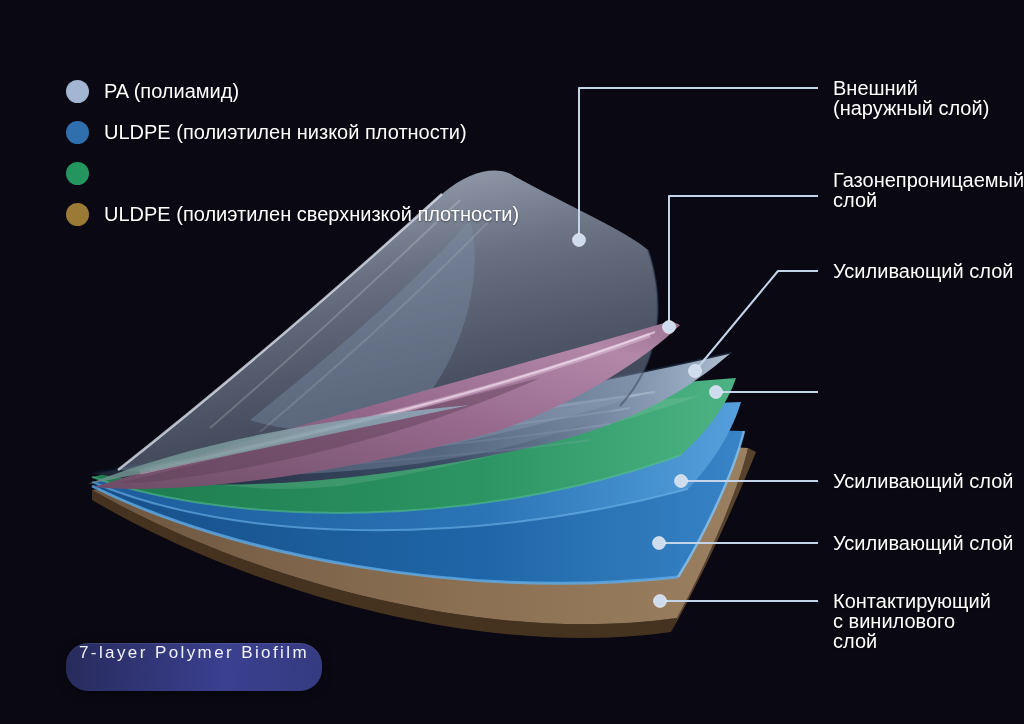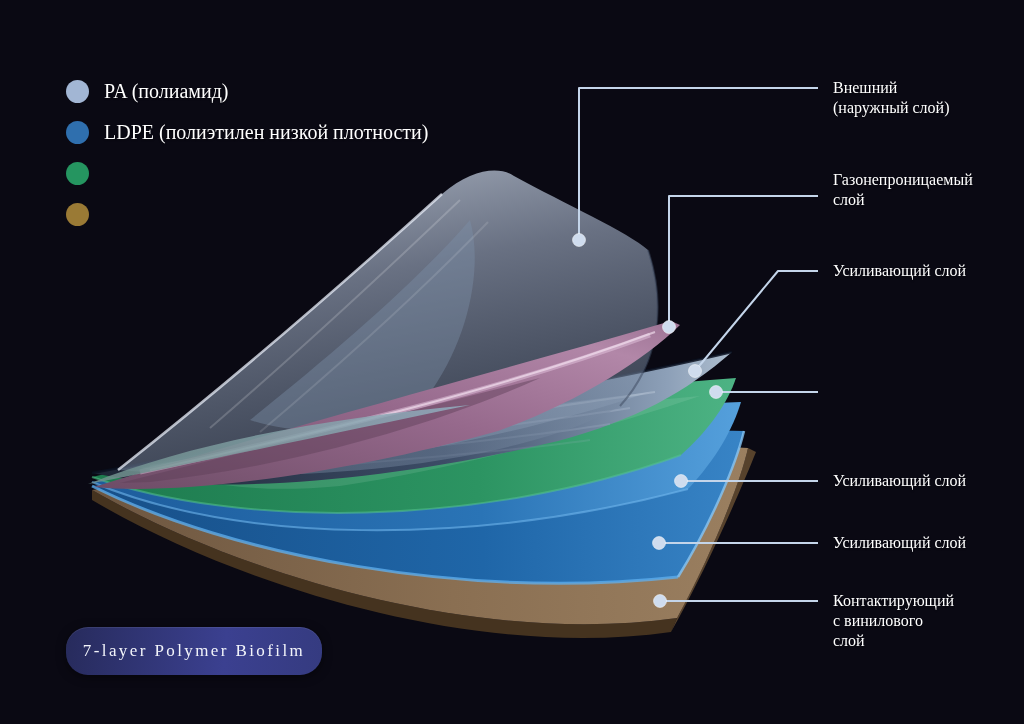--- a/index.html
+++ b/index.html
@@ -1,45 +1,45 @@
 <!DOCTYPE html>
 <html><head>
 <meta charset="utf-8">
 <style>
   html,body{margin:0;padding:0;background:#0a0913;}
   .stage{
     position:relative;
     width:1024px;height:724px;
     overflow:hidden;
-    font-family:Liberation Serif, serif;
+    font-family:Liberation Sans, sans-serif;
     background:
       radial-gradient(120% 95% at 50% 50%, #282d50 0%, #2024445 0%),
       radial-gradient(115% 90% at 50% 50%, #282d50 0%, #1f2343 38%, #131530 62%, #0a0913 100%);
   }
   svg.diagram{position:absolute;left:0;top:0;}
   
   .legend{position:absolute;left:66px;top:79px;}
   .legend-row{display:flex;align-items:center;height:24px;margin-bottom:17px;}
   .legend-dot{width:23px;height:23px;border-radius:50%;flex:0 0 23px;margin-right:15px;}
   .legend-label{color:#ffffff;font-size:20px;line-height:24px;white-space:nowrap;
     text-shadow:0 1px 2px rgba(0,0,0,.45);}
   
   .callout-label{
     position:absolute;left:833px;width:190px;
-    color:#ffffff;font-size:16px;line-height:20px;
+    color:#ffffff;font-size:20px;line-height:20px;
     white-space:pre-line;
     text-shadow:0 1px 2px rgba(0,0,0,.45);
   }
   
   .badge{
-    position:absolute;left:66px;top:627px;width:256px;height:48px;
+    position:absolute;left:66px;top:643px;width:256px;height:48px;
     border-radius:22px;
     background:linear-gradient(95deg,#272b5c 0%,#3b4090 62%,#353b80 100%);
     box-shadow:0 2px 10px rgba(0,0,0,.5), inset 0 1px 0 rgba(255,255,255,.08);
-    display:flex;align-items:center;justify-content:center;
+    display:flex;justify-content:center;
   }
   .badge span{color:#f2f4fa;font-size:17px;letter-spacing:2.4px;}
 </style>
 </head>
 <body>
 
 <div class="stage">
 
   <svg class="diagram" width="1024" height="724" viewBox="0 0 1024 724">
     <defs>
@@ -167,27 +167,28 @@
     </g>
   </svg>
 
   <div class="legend">
     <div class="legend-row">
       <span class="legend-dot" style="background: rgb(162, 182, 212);"></span>
       <span class="legend-label">PA (полиамид)</span>
     </div>
     <div class="legend-row">
       <span class="legend-dot" style="background: rgb(47, 111, 174);"></span>
-      <span class="legend-label">LDPE (полиэтилен низкой плотности)</span>
+      <span class="legend-label">ULDPE (полиэтилен низкой плотности)</span>
     </div>
     <div class="legend-row">
       <span class="legend-dot" style="background: rgb(37, 149, 96);"></span>
     </div>
     <div class="legend-row">
       <span class="legend-dot" style="background: rgb(154, 122, 53);"></span>
+      <span class="legend-label">ULDPE (полиэтилен сверхнизкой плотности)</span>
     </div>
   </div>
 
   <div class="callout-label" style="top:78px">Внешний
 (наружный слой)</div>
   <div class="callout-label" style="top:170px">Газонепроницаемый
 слой</div>
   <div class="callout-label" style="top:261px">Усиливающий слой</div>
   <div class="callout-label" style="top:471px">Усиливающий слой</div>
   <div class="callout-label" style="top:533px">Усиливающий слой</div>

